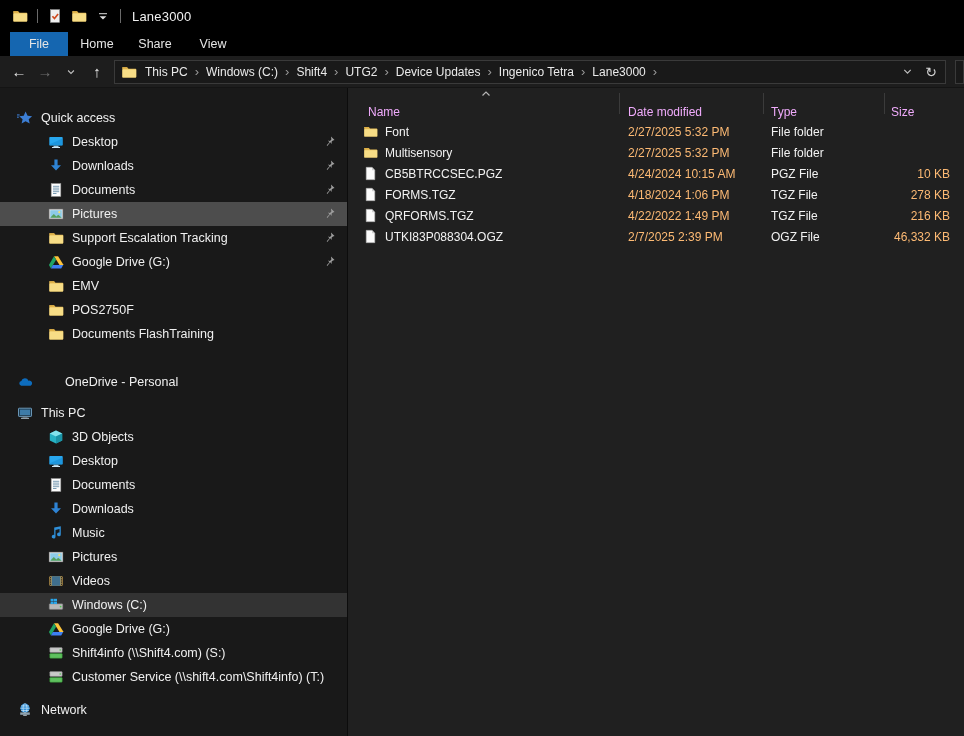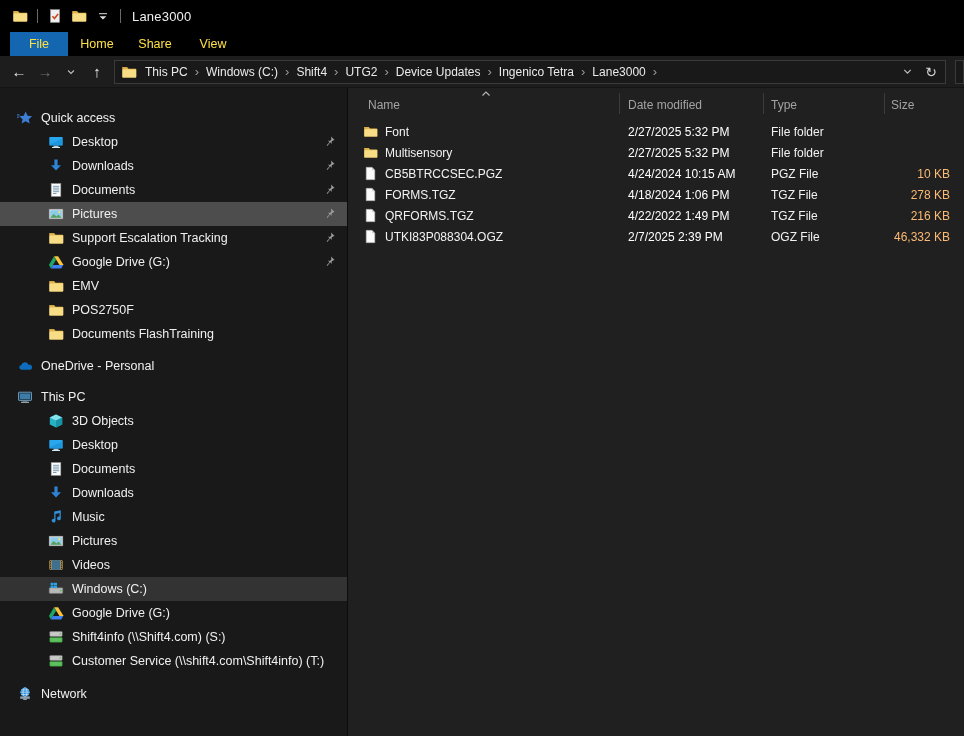--- a/index.html
+++ b/index.html
@@ -10,21 +10,21 @@
   
   .titlebar{flex:0 0 32px;display:flex;align-items:center;background:#000;padding-left:8px}
   .qat-btn{width:24px;height:24px;display:flex;align-items:center;justify-content:center}
   .qat-btn svg{width:16px;height:16px;display:block}
   .tb-sep{width:1px;height:14px;background:#6a6a6a;margin:0 5px}
   .window-title{font-size:13px;color:#f0f0f0;margin-left:6px;letter-spacing:.2px}
 
   
   .tabs{flex:0 0 24px;background:#000;display:flex;padding-left:10px}
   .tab{min-width:58px;padding:0 12px;display:flex;align-items:center;justify-content:center;
-       font-size:12.5px;color:#fde047;cursor:default}
+       font-size:12.5px;color:#e5e5e5;cursor:default}
 
   
   .navbar{flex:0 0 32px;background:#1d1d1d;display:flex;align-items:center;
           padding-left:6px;border-bottom:1px solid #141414}
   .nav-btn{width:26px;height:26px;display:flex;align-items:center;justify-content:center;
            font-size:15px;color:#e8e8e8}
   .nav-btn.dim{color:#6f6f6f}
   .nav-btn svg{width:10px;height:10px;display:block}
   .addressbar{flex:1;height:24px;margin-left:4px;background:#191919;border:1px solid #3a3a3a;
               display:flex;align-items:center;padding:0 2px 0 6px}
@@ -47,30 +47,30 @@
   .side-item.lvl0{padding-left:17px}
   .side-item.lvl1{padding-left:48px}
   .side-item .ic{width:16px;height:16px;margin-right:8px;flex:0 0 16px}
   .side-item .ic svg{width:16px;height:16px;display:block}
   .side-item .lbl{white-space:nowrap}
   .pin{position:absolute;right:10px;top:5px;width:14px;height:14px}
   .pin svg{width:13px;height:13px;display:block}
 
   .filepane{flex:1;background:#202020;position:relative;font-size:12px}
   .fp-header{position:absolute;top:0;left:0;right:0;height:30px}
-  .col-label{position:absolute;top:10px;color:#a3a3a3;white-space:nowrap;cursor:default}
+  .col-label{position:absolute;top:17px;color:#f0abfc;white-space:nowrap;cursor:default}
   .col-sep{position:absolute;top:5px;width:1px;height:21px;background:#3b3b3b}
   .sort-caret{position:absolute;top:1px;left:132px;width:12px;height:9px}
   .sort-caret svg{width:12px;height:9px;display:block}
   .rows{position:absolute;top:33px;left:0;right:0}
   .frow{height:21px;position:relative;cursor:default}
   .frow .fic{position:absolute;left:15px;top:3px;width:15px;height:15px}
   .frow .fic svg{width:15px;height:15px;display:block}
   .fname{position:absolute;left:37px;top:4px;color:#f2f2f2;white-space:nowrap}
-  .fdate{position:absolute;left:280px;top:4px;color:#ffffff;white-space:nowrap}
+  .fdate{position:absolute;left:280px;top:4px;color:#fdba74;white-space:nowrap}
   .ftype{position:absolute;left:423px;top:4px;color:#f2f2f2;white-space:nowrap}
   .fsize{position:absolute;right:14px;top:4px;color:#fdba74;white-space:nowrap}
 </style>
 </head>
 <body>
 
 <div class="window">
 
   <div class="titlebar">
     <span class="qat-btn">
@@ -281,21 +281,21 @@
         <div class="side-item lvl1">
           <span class="ic">
             <svg viewBox="0 0 16 16">
               <path d="M1.4 3.2h4.6l1.4 1.6h7.2a.6.6 0 01.6.6v7.4a.6.6 0 01-.6.6H1.4z" fill="#e8bf5a"></path>
               <path d="M1.4 5.6h13.8v7.2a.6.6 0 01-.6.6H2a.6.6 0 01-.6-.6z" fill="#f7dd86"></path>
               <path d="M1.4 3.2h4.6l1.4 1.6H1.4z" fill="#dcae45"></path>
             </svg>
           </span>
           <span class="lbl">Documents FlashTraining</span>
         </div>
-        <div class="side-item lvl0" style="margin-top: 8px;">
+        <div class="side-item lvl0" style="margin-top: 24px; gap: 24px;">
           <span class="ic">
             <svg viewBox="0 0 16 16">
               <path d="M4.2 11.8h8.2a2.6 2.6 0 10-.9-5A3.8 3.8 0 004.3 7a2.45 2.45 0 00-.1 4.8z" fill="#0d6cbd"></path>
             </svg>
           </span>
           <span class="lbl">OneDrive - Personal</span>
         </div>
         <div class="side-item lvl0" style="margin-top: 7px;">
           <span class="ic">
             <svg viewBox="0 0 16 16">

